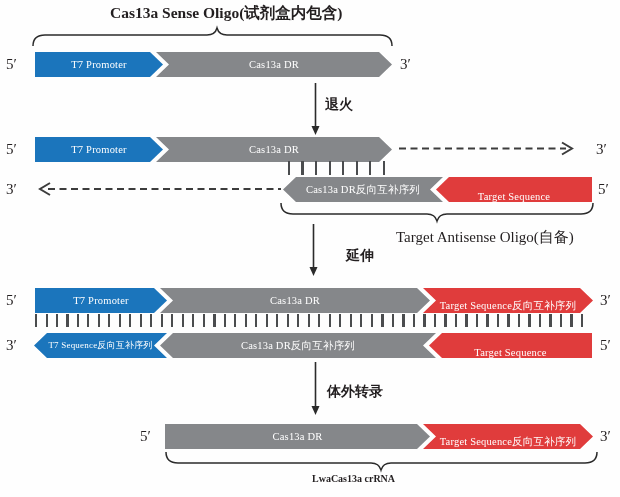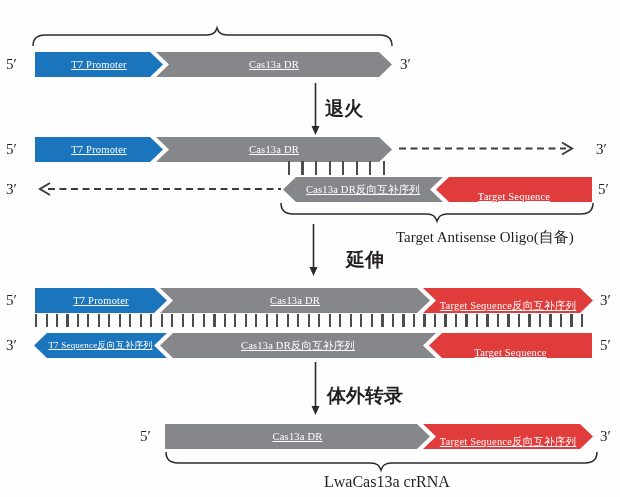--- a/index.html
+++ b/index.html
@@ -2,33 +2,33 @@
 <html style="--blue: #1b75bc; --gray: #85878a; --red: #e03c3c; --ink: #231f20;"><head>
 <meta charset="utf-8">
 <style>
   html,body{margin:0;padding:0;background:#fff;}
   .canvas{
     position:relative;width:620px;height:497px;background:#fefefe;overflow:hidden;
     font-family:"Liberation Serif","DejaVu Serif",serif;color:var(--ink,#231f20);
   }
   .seg{
     position:absolute;height:25px;display:flex;align-items:center;justify-content:center;
-    color:#fff;font-size:10.5px;white-space:nowrap;letter-spacing:.2px;text-decoration:underline;
+    color:#fff;font-size:10.5px;white-space:nowrap;letter-spacing:.2px;
   }
   .seg.xs{font-size:9px;}
   .blue{background:var(--blue,#1b75bc);}
   .gray{background:var(--gray,#85878a);}
   .red{background:var(--red,#e03c3c);align-items:flex-end;}
   .tipR-flatL{clip-path:polygon(0 0, calc(100% - 13px) 0, 100% 50%, calc(100% - 13px) 100%, 0 100%);}
   .tipR-notchL{clip-path:polygon(0 0, calc(100% - 13px) 0, 100% 50%, calc(100% - 13px) 100%, 0 100%, 13px 50%);}
   .tipL-flatR{clip-path:polygon(13px 0, 100% 0, 100% 100%, 13px 100%, 0 50%);}
   .tipL-notchR{clip-path:polygon(13px 0, 100% 0, calc(100% - 13px) 50%, 100% 100%, 13px 100%, 0 50%);justify-content:center;}
   .endlbl{position:absolute;font-size:15px;line-height:18px;}
   .title{position:absolute;font-size:15.5px;font-weight:600;white-space:nowrap;}
-  .steplbl{position:absolute;font-size:19px;font-weight:700;white-space:nowrap;
+  .steplbl{position:absolute;font-size:14px;font-weight:700;white-space:nowrap;
     font-family:"Liberation Sans","DejaVu Sans",sans-serif;}
   .caption{position:absolute;font-size:15px;white-space:nowrap;}
   .ticks{position:absolute;background:repeating-linear-gradient(90deg,#4a4c4e 0 2px,transparent 2px var(--pitch,10.5px));}
   svg{position:absolute;left:0;top:0;}
 </style>
 </head>
 <body>
 
 <div class="canvas">
 
@@ -59,20 +59,21 @@
       <line x1="399" y1="148.5" x2="566" y2="148.5" stroke="#3c3c3c" stroke-width="2" stroke-dasharray="7 4.5"></line>
       <polyline points="562,142.5 572,148.5 562,154.5" fill="none" stroke="#3c3c3c" stroke-width="2"></polyline>
     </g>
 
     <g>
       <line x1="48" y1="189" x2="281" y2="189" stroke="#3c3c3c" stroke-width="2" stroke-dasharray="7 4.5"></line>
       <polyline points="50,183 40,189 50,195" fill="none" stroke="#3c3c3c" stroke-width="2"></polyline>
     </g>
   </svg>
 
+  <div class="title" style="left:110px;top:3px;">Cas13a Sense Oligo(试剂盒内包含)</div>
 
   <div>
     <span class="endlbl" style="left:6px;top:55px;">5′</span>
     <div class="seg blue tipR-flatL" style="left:35px;top:52px;width:128px;">
       <span>T7 Promoter</span>
     </div>
     <div class="seg gray tipR-notchL" style="left:156px;top:52px;width:236px;">
       <span>Cas13a DR</span>
     </div>
     <span class="endlbl" style="left:400px;top:55px;">3′</span>
@@ -144,15 +145,15 @@
     <span class="endlbl" style="left:140px;top:427px;">5′</span>
     <div class="seg gray tipR-flatL" style="left:165px;top:424px;width:265px;">
       <span>Cas13a DR</span>
     </div>
     <div class="seg red tipR-notchL" style="left:423px;top:424px;width:170px;">
       <span>Target Sequence反向互补序列</span>
     </div>
     <span class="endlbl" style="left:600px;top:427px;">3′</span>
   </div>
 
-  <div class="caption" style="left:324px;top:473px;font-size:16px;">LwaCas13a crRNA</div>
+  <div class="caption" style="left:312px;top:473px;font-size:10px;font-weight:bold;">LwaCas13a crRNA</div>
 
 </div>
 
 </body></html>

